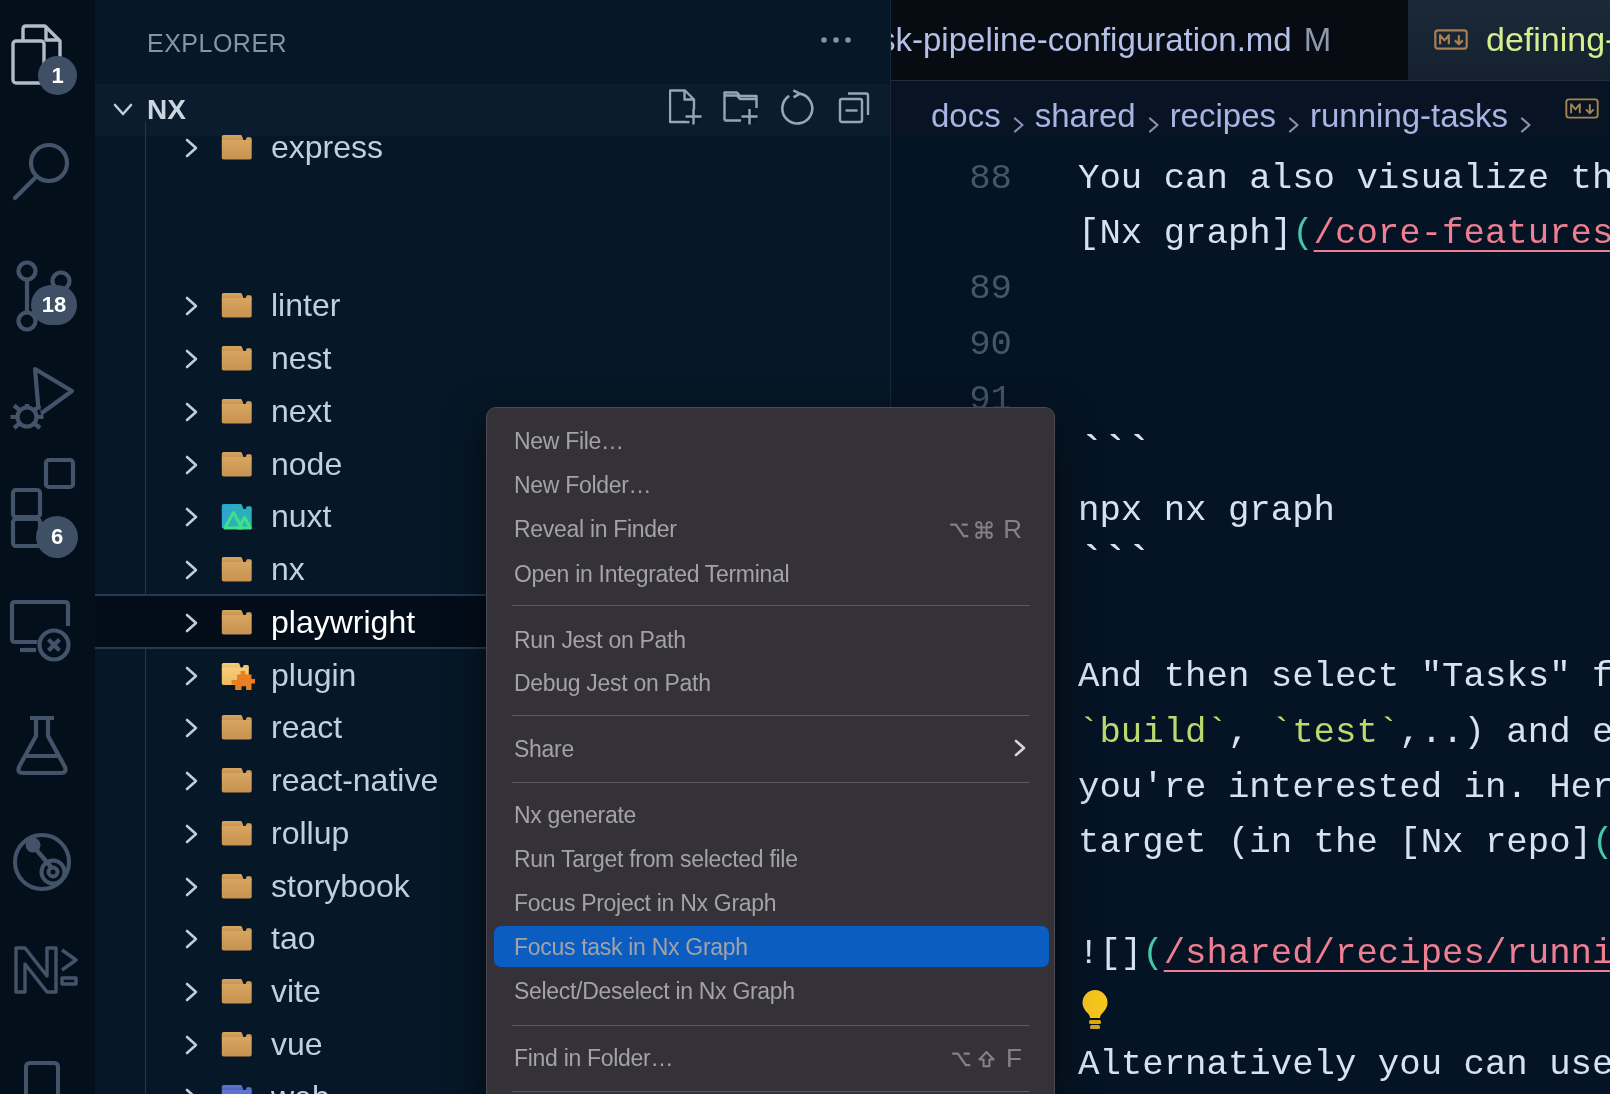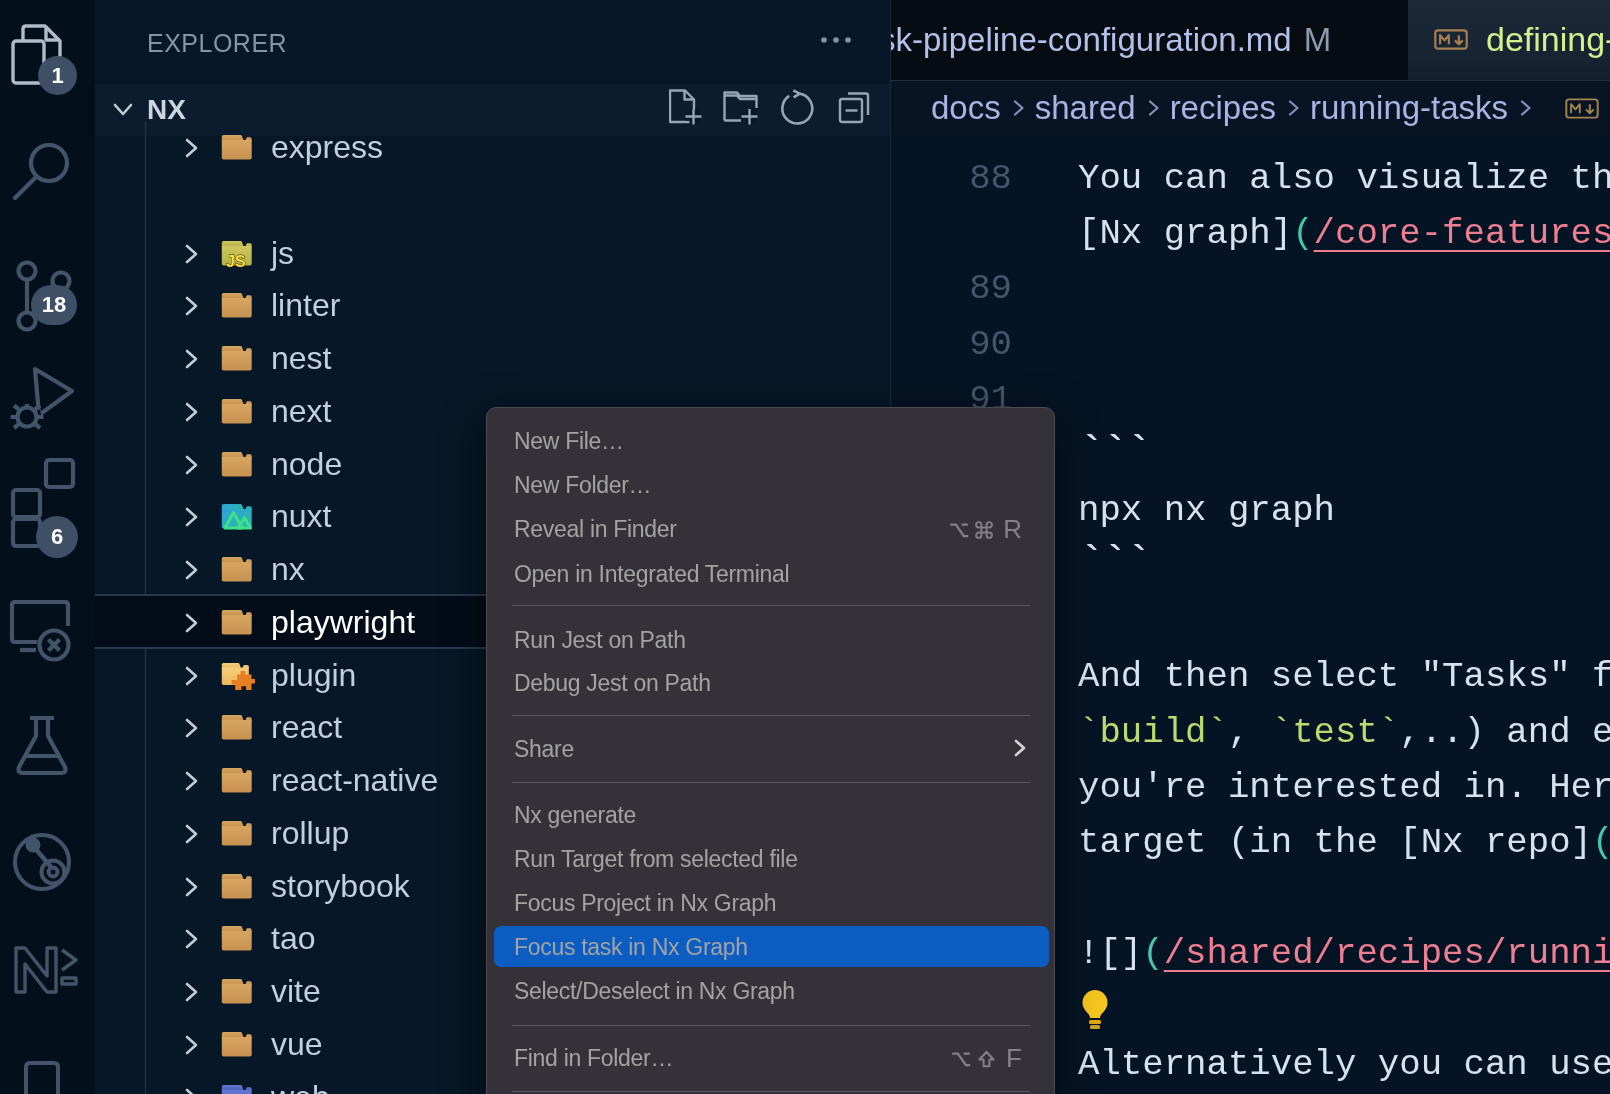--- a/index.html
+++ b/index.html
@@ -24,21 +24,21 @@
   #indent { position:absolute; left:50px; top:0; width:1px; height:973px; background:#273650; }
   #editor { left:890px; top:0; width:720px; height:1094px; background:#051424;
     border-left:1px solid #1b2739; }
   #tabstrip { left:0; top:0; width:720px; height:80px; background:#070b12; overflow:hidden; }
   #itab { position:absolute; left:-12px; top:0; height:80px; display:flex; align-items:center; }
   #itab .fn { font-size:33px; color:#b3c0e8; }
   #itab .mod { font-size:33px; color:#8d99ad; margin-left:12px; }
   #atab { position:absolute; left:517px; top:0; width:203px; height:80px; background:linear-gradient(180deg,#1b2939 0%,#162331 75%,#141f2d 100%); }
   #atab .lbl { position:absolute; left:78px; top:20px; font-size:34px; color:#d4ef8e; }
   #breadcrumb { left:0; top:80px; width:720px; height:55px; background:#081423;
-    border-top:1px solid #202d44; display:flex; align-items:center; }
+    border-top:1px solid #202d44; display:flex; align-items:flex-end; }
   #breadcrumb .t { font-size:33px; color:#a8b4e2; }
   #code { left:0; top:135px; width:720px; height:959px; font-family:"Liberation Mono", monospace;
     font-size:35.7px; color:#d6e2f2; }
   .cl { position:absolute; left:187px; line-height:55px; white-space:pre; }
   .ln { position:absolute; width:121px; line-height:55px; text-align:right; color:#44556c; }
   .pink { color:#ee7e91; text-decoration:underline; text-underline-offset:7px; text-decoration-thickness:2px; }
   .teal { color:#46c8a8; }
   .green { color:#bada6f; }
   .fence { font-size:46px; letter-spacing:-4px; }
   #menu { left:486px; top:407px; width:569px; height:700px; background:#343139;
@@ -191,38 +191,20 @@
                 <linearGradient id="gfolder" x1="0" y1="0" x2="0" y2="1">
 <stop offset="0" stop-color="#d7a660"></stop>
                   <stop offset="1" stop-color="#c89150"></stop>
                 </linearGradient>
               </defs>
 <path d="M0.8 6.8 V2.8 Q0.8 1 2.6 1 H19.6 Q20.5 1 20.9 1.9 L22.8 6.8 Z" fill="url(#gfolder)"></path>
 <path d="M24.3 6.8 L25.4 3.9 Q25.7 3.2 26.5 3.2 H29 Q30.7 3.2 30.7 4.9 V6.8 Z" fill="url(#gfolder)"></path>
 <path d="M0.8 6 H30.7 V23.7 Q30.7 25.5 28.9 25.5 H2.6 Q0.8 25.5 0.8 23.7 Z" fill="url(#gfolder)"></path>
             </svg></span>
           <span class="lbl" style="">express</span>
-        </div>
-<div class="trow" style="top:105.50px">
-          <span class="chev"><svg width="17" height="28" viewBox="0 0 17 28">
-              <path d="M4 6 L13 14 L4 22" fill="none" stroke="#c3cdd9" stroke-width="2.6" stroke-linecap="round" stroke-linejoin="round"></path>
-            </svg></span>
-          <span class="ficon"><svg width="32" height="27" viewBox="0 0 32 27">
-<defs>
-                <linearGradient id="gjs" x1="0" y1="0" x2="0" y2="1">
-<stop offset="0" stop-color="#cdc75d"></stop>
-                  <stop offset="1" stop-color="#b7b14b"></stop>
-                </linearGradient>
-              </defs>
-<path d="M0.8 6.8 V2.8 Q0.8 1 2.6 1 H19.6 Q20.5 1 20.9 1.9 L22.8 6.8 Z" fill="url(#gjs)"></path>
-<path d="M24.3 6.8 L25.4 3.9 Q25.7 3.2 26.5 3.2 H29 Q30.7 3.2 30.7 4.9 V6.8 Z" fill="url(#gjs)"></path>
-<path d="M0.8 6 H30.7 V23.7 Q30.7 25.5 28.9 25.5 H2.6 Q0.8 25.5 0.8 23.7 Z" fill="url(#gjs)"></path>
-              <text x="5" y="27" font-family="Liberation Sans" font-size="16" font-weight="bold" fill="#ffdf33" stroke="#10141c" stroke-width="0.8" paint-order="stroke">JS</text>
-            </svg></span>
-          <span class="lbl" style="">js</span>
         </div>
 <div class="trow" style="top:158.25px">
           <span class="chev"><svg width="17" height="28" viewBox="0 0 17 28">
               <path d="M4 6 L13 14 L4 22" fill="none" stroke="#c3cdd9" stroke-width="2.6" stroke-linecap="round" stroke-linejoin="round"></path>
             </svg></span>
           <span class="ficon"><svg width="32" height="27" viewBox="0 0 32 27">
 <defs>
                 <linearGradient id="gfolder" x1="0" y1="0" x2="0" y2="1">
 <stop offset="0" stop-color="#d7a660"></stop>
                   <stop offset="1" stop-color="#c89150"></stop>

